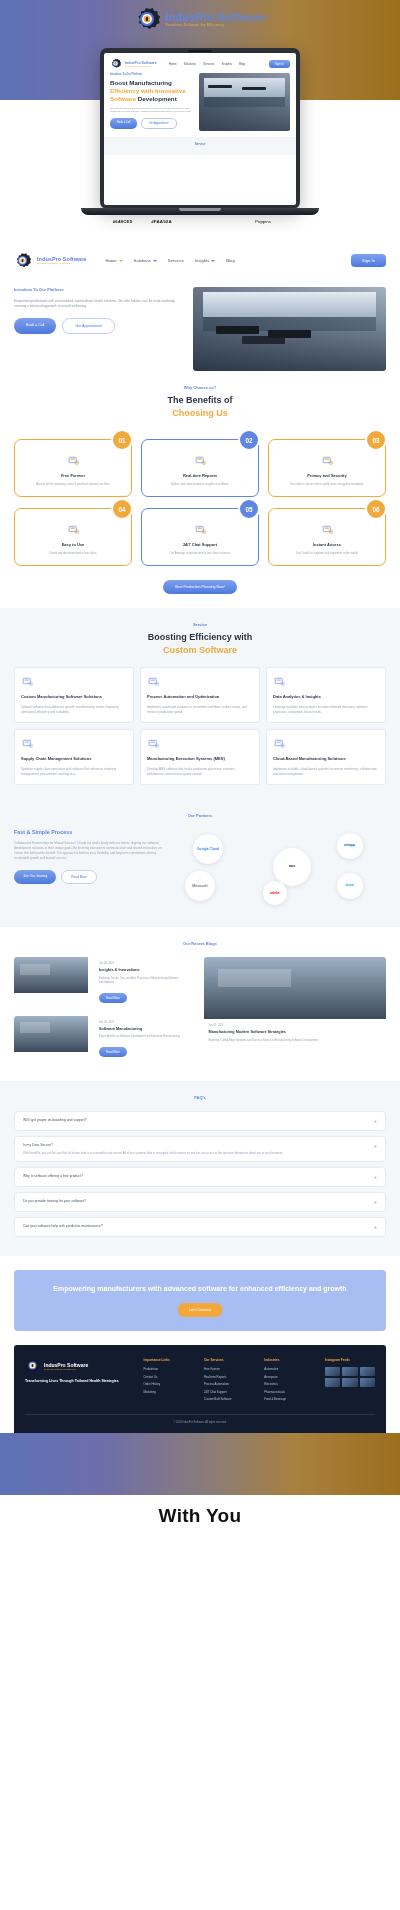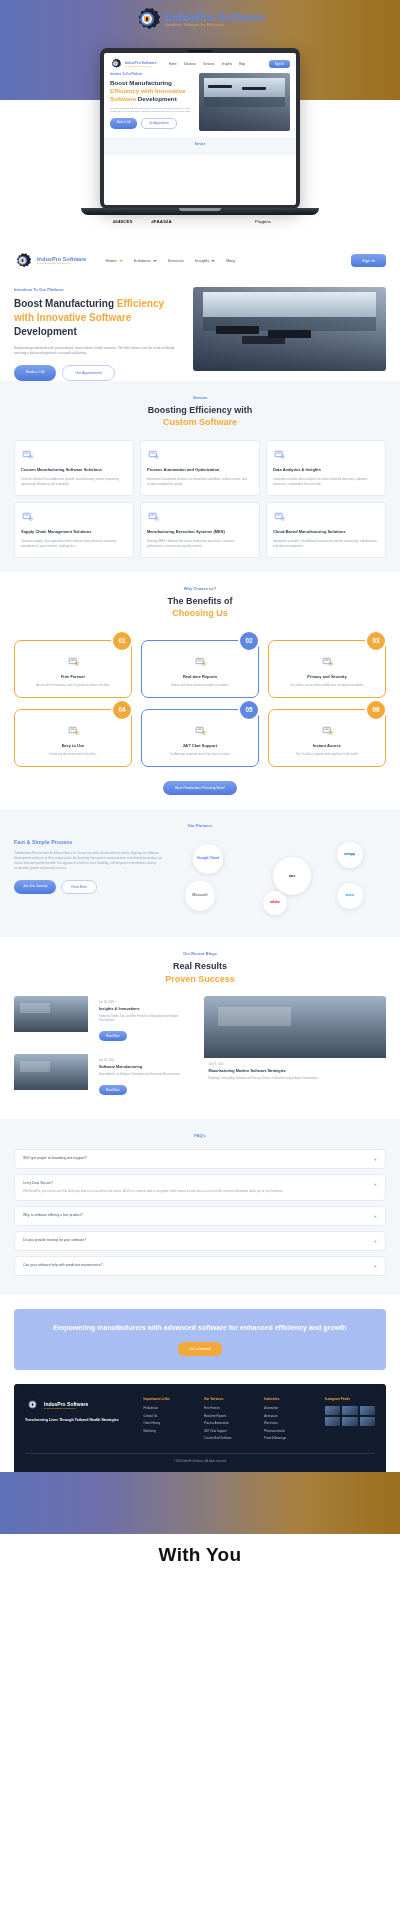--- a/index.html
+++ b/index.html
@@ -396,112 +396,27 @@
         <span class="nl">
             <span>Blog</span>
           </span>
       </span>
       <span class="nav-signin">Sign In</span>
     </div>
 
     <div class="hero">
       <div class="hero-left">
         <div class="eyebrow">Introduce To Our Platform</div>
-        <div class="h1">
-          <span>Boost Manufacturing </span><span class="or">Efficiency with Innovative Software</span><span> Development</span>
-        </div>
         <div class="hero-p">Empowering individuals with personalized, expert-driven health solutions. We offer holistic care for mind and body, ensuring a balanced approach to overall well-being.</div>
         <div class="hero-btns">
           <span class="btn-primary">Book a Call</span>
           <span class="btn-ghost">Get Appointment</span>
         </div>
       </div>
       <div class="hero-img"></div>
-    </div>
-
-    <div class="sec grey">
-      <div class="sec-eyebrow">Service</div>
-      <div class="sec-h2">
-        <span>Boosting Efficiency with</span><br>
-        <span class="or">Custom Software</span>
-      </div>
-      <div class="cards-3" id="service-cards">
-          <div class="card">
-            <div class="card-ico">
-              <svg viewBox="0 0 48 48">
-                <rect x="8" y="12" width="26" height="20" rx="2" fill="none" stroke="#5f86e0" stroke-width="2.4"></rect>
-                <rect x="13" y="17" width="16" height="4" rx="1" fill="#a8bdf2"></rect>
-                <circle cx="36" cy="32" r="7" fill="none" stroke="#a8bdf2" stroke-width="2.4"></circle>
-                <path d="M36 29v6M33 32h6" stroke="#5f86e0" stroke-width="2"></path>
-              </svg>
-            </div>
-    <div class="card-t">Custom Manufacturing Software Solutions</div>
-    <div class="card-d">Tailored software that addresses specific manufacturing needs, improving operational efficiency and scalability.</div>
-          </div>
-          <div class="card">
-            <div class="card-ico">
-              <svg viewBox="0 0 48 48">
-                <rect x="8" y="12" width="26" height="20" rx="2" fill="none" stroke="#5f86e0" stroke-width="2.4"></rect>
-                <rect x="13" y="17" width="16" height="4" rx="1" fill="#a8bdf2"></rect>
-                <circle cx="36" cy="32" r="7" fill="none" stroke="#a8bdf2" stroke-width="2.4"></circle>
-                <path d="M36 29v6M33 32h6" stroke="#5f86e0" stroke-width="2"></path>
-              </svg>
-            </div>
-    <div class="card-t">Process Automation and Optimization</div>
-    <div class="card-d">Implement automated solutions to streamline workflows, reduce errors, and increase production speed.</div>
-          </div>
-          <div class="card">
-            <div class="card-ico">
-              <svg viewBox="0 0 48 48">
-                <rect x="8" y="12" width="26" height="20" rx="2" fill="none" stroke="#5f86e0" stroke-width="2.4"></rect>
-                <rect x="13" y="17" width="16" height="4" rx="1" fill="#a8bdf2"></rect>
-                <circle cx="36" cy="32" r="7" fill="none" stroke="#a8bdf2" stroke-width="2.4"></circle>
-                <path d="M36 29v6M33 32h6" stroke="#5f86e0" stroke-width="2"></path>
-              </svg>
-            </div>
-    <div class="card-t">Data Analytics &amp; Insights</div>
-    <div class="card-d">Leverage real-time data analytics to make informed decisions, optimize processes, and predict future trends.</div>
-          </div>
-          <div class="card">
-            <div class="card-ico">
-              <svg viewBox="0 0 48 48">
-                <rect x="8" y="12" width="26" height="20" rx="2" fill="none" stroke="#5f86e0" stroke-width="2.4"></rect>
-                <rect x="13" y="17" width="16" height="4" rx="1" fill="#a8bdf2"></rect>
-                <circle cx="36" cy="32" r="7" fill="none" stroke="#a8bdf2" stroke-width="2.4"></circle>
-                <path d="M36 29v6M33 32h6" stroke="#5f86e0" stroke-width="2"></path>
-              </svg>
-            </div>
-    <div class="card-t">Supply Chain Management Solutions</div>
-    <div class="card-d">Optimize supply chain operations with software that enhances inventory management, procurement, and logistics.</div>
-          </div>
-          <div class="card">
-            <div class="card-ico">
-              <svg viewBox="0 0 48 48">
-                <rect x="8" y="12" width="26" height="20" rx="2" fill="none" stroke="#5f86e0" stroke-width="2.4"></rect>
-                <rect x="13" y="17" width="16" height="4" rx="1" fill="#a8bdf2"></rect>
-                <circle cx="36" cy="32" r="7" fill="none" stroke="#a8bdf2" stroke-width="2.4"></circle>
-                <path d="M36 29v6M33 32h6" stroke="#5f86e0" stroke-width="2"></path>
-              </svg>
-            </div>
-    <div class="card-t">Manufacturing Execution Systems (MES)</div>
-    <div class="card-d">Develop MES software that tracks production processes, monitors performance, and ensures quality control.</div>
-          </div>
-          <div class="card">
-            <div class="card-ico">
-              <svg viewBox="0 0 48 48">
-                <rect x="8" y="12" width="26" height="20" rx="2" fill="none" stroke="#5f86e0" stroke-width="2.4"></rect>
-                <rect x="13" y="17" width="16" height="4" rx="1" fill="#a8bdf2"></rect>
-                <circle cx="36" cy="32" r="7" fill="none" stroke="#a8bdf2" stroke-width="2.4"></circle>
-                <path d="M36 29v6M33 32h6" stroke="#5f86e0" stroke-width="2"></path>
-              </svg>
-            </div>
-    <div class="card-t">Cloud-Based Manufacturing Solutions</div>
-    <div class="card-d">Implement scalable, cloud-based systems for remote monitoring, collaboration, and data management.</div>
-          </div>
-        </div>
     </div>
 
     <div class="sec">
       <div class="sec-eyebrow">Why Choose us?</div>
       <div class="sec-h2">
         <span>The Benefits of</span><br>
         <span class="or">Choosing Us</span>
       </div>
       <div class="ben-grid" id="benefit-cards">
           <div class="ben">
@@ -582,20 +497,102 @@
     <div class="ben-t">Instant Access</div>
     <div class="ben-d">Use TrainZact anytime and anywhere in the world.</div>
           </div>
         </div>
       <div class="ben-cta">
           <span>Best Production Planning Now!</span>
         </div>
     </div>
 
     <div class="sec grey">
+      <div class="sec-eyebrow">Service</div>
+      <div class="sec-h2">
+        <span>Boosting Efficiency with</span><br>
+        <span class="or">Custom Software</span>
+      </div>
+      <div class="cards-3" id="service-cards">
+          <div class="card">
+            <div class="card-ico">
+              <svg viewBox="0 0 48 48">
+                <rect x="8" y="12" width="26" height="20" rx="2" fill="none" stroke="#5f86e0" stroke-width="2.4"></rect>
+                <rect x="13" y="17" width="16" height="4" rx="1" fill="#a8bdf2"></rect>
+                <circle cx="36" cy="32" r="7" fill="none" stroke="#a8bdf2" stroke-width="2.4"></circle>
+                <path d="M36 29v6M33 32h6" stroke="#5f86e0" stroke-width="2"></path>
+              </svg>
+            </div>
+    <div class="card-t">Custom Manufacturing Software Solutions</div>
+    <div class="card-d">Tailored software that addresses specific manufacturing needs, improving operational efficiency and scalability.</div>
+          </div>
+          <div class="card">
+            <div class="card-ico">
+              <svg viewBox="0 0 48 48">
+                <rect x="8" y="12" width="26" height="20" rx="2" fill="none" stroke="#5f86e0" stroke-width="2.4"></rect>
+                <rect x="13" y="17" width="16" height="4" rx="1" fill="#a8bdf2"></rect>
+                <circle cx="36" cy="32" r="7" fill="none" stroke="#a8bdf2" stroke-width="2.4"></circle>
+                <path d="M36 29v6M33 32h6" stroke="#5f86e0" stroke-width="2"></path>
+              </svg>
+            </div>
+    <div class="card-t">Process Automation and Optimization</div>
+    <div class="card-d">Implement automated solutions to streamline workflows, reduce errors, and increase production speed.</div>
+          </div>
+          <div class="card">
+            <div class="card-ico">
+              <svg viewBox="0 0 48 48">
+                <rect x="8" y="12" width="26" height="20" rx="2" fill="none" stroke="#5f86e0" stroke-width="2.4"></rect>
+                <rect x="13" y="17" width="16" height="4" rx="1" fill="#a8bdf2"></rect>
+                <circle cx="36" cy="32" r="7" fill="none" stroke="#a8bdf2" stroke-width="2.4"></circle>
+                <path d="M36 29v6M33 32h6" stroke="#5f86e0" stroke-width="2"></path>
+              </svg>
+            </div>
+    <div class="card-t">Data Analytics &amp; Insights</div>
+    <div class="card-d">Leverage real-time data analytics to make informed decisions, optimize processes, and predict future trends.</div>
+          </div>
+          <div class="card">
+            <div class="card-ico">
+              <svg viewBox="0 0 48 48">
+                <rect x="8" y="12" width="26" height="20" rx="2" fill="none" stroke="#5f86e0" stroke-width="2.4"></rect>
+                <rect x="13" y="17" width="16" height="4" rx="1" fill="#a8bdf2"></rect>
+                <circle cx="36" cy="32" r="7" fill="none" stroke="#a8bdf2" stroke-width="2.4"></circle>
+                <path d="M36 29v6M33 32h6" stroke="#5f86e0" stroke-width="2"></path>
+              </svg>
+            </div>
+    <div class="card-t">Supply Chain Management Solutions</div>
+    <div class="card-d">Optimize supply chain operations with software that enhances inventory management, procurement, and logistics.</div>
+          </div>
+          <div class="card">
+            <div class="card-ico">
+              <svg viewBox="0 0 48 48">
+                <rect x="8" y="12" width="26" height="20" rx="2" fill="none" stroke="#5f86e0" stroke-width="2.4"></rect>
+                <rect x="13" y="17" width="16" height="4" rx="1" fill="#a8bdf2"></rect>
+                <circle cx="36" cy="32" r="7" fill="none" stroke="#a8bdf2" stroke-width="2.4"></circle>
+                <path d="M36 29v6M33 32h6" stroke="#5f86e0" stroke-width="2"></path>
+              </svg>
+            </div>
+    <div class="card-t">Manufacturing Execution Systems (MES)</div>
+    <div class="card-d">Develop MES software that tracks production processes, monitors performance, and ensures quality control.</div>
+          </div>
+          <div class="card">
+            <div class="card-ico">
+              <svg viewBox="0 0 48 48">
+                <rect x="8" y="12" width="26" height="20" rx="2" fill="none" stroke="#5f86e0" stroke-width="2.4"></rect>
+                <rect x="13" y="17" width="16" height="4" rx="1" fill="#a8bdf2"></rect>
+                <circle cx="36" cy="32" r="7" fill="none" stroke="#a8bdf2" stroke-width="2.4"></circle>
+                <path d="M36 29v6M33 32h6" stroke="#5f86e0" stroke-width="2"></path>
+              </svg>
+            </div>
+    <div class="card-t">Cloud-Based Manufacturing Solutions</div>
+    <div class="card-d">Implement scalable, cloud-based systems for remote monitoring, collaboration, and data management.</div>
+          </div>
+        </div>
+    </div>
+
+    <div class="sec grey">
       <div class="sec-eyebrow">Our Partners</div>
       <div class="partners-wrap">
         <div class="partners-left">
           <div class="p-h3">Fast &amp; Simple Process</div>
           <div class="p-d">Collaborative Partnerships for Mutual Success! Create our work closely with our clients, aligning our software development solutions to their unique goals. By fostering transparent communication and shared innovation, we ensure that both parties benefit. Our approach is built on trust, flexibility, and long-term commitment, driving sustainable growth and mutual success.</div>
           <div class="p-btns">
             <span class="p-btn-a">Join Our Journey</span>
             <span class="p-btn-b">Read More</span>
           </div>
         </div>
@@ -605,24 +602,20 @@
             <div class="lg" style="left: 76%; top: 4%; width: 26px; height: 26px; color: rgb(0, 103, 197);">netapp</div>
             <div class="lg" style="left: 2%; top: 50%; width: 30px; height: 30px; color: rgb(115, 115, 115);">Microsoft</div>
             <div class="lg" style="left: 40%; top: 62%; width: 24px; height: 24px; color: rgb(237, 28, 36);">adobe</div>
             <div class="lg" style="left: 76%; top: 52%; width: 26px; height: 26px; color: rgb(27, 160, 215);">cisco</div>
           </div>
       </div>
     </div>
 
     <div class="sec">
       <div class="sec-eyebrow">Our Recent Blogs</div>
-      <div class="sec-h2">
-        <span>Real Results</span><br>
-        <span class="or">Proven Success</span>
-      </div>
       <div class="blog-grid">
         <div class="blog-left">
           <div class="blog-card">
             <div class="b-img" style="width:42%"></div>
             <div class="b-body" style="width:58%">
               <div class="b-date">Jan 09, 2024</div>
               <div class="b-t">Insights &amp; Innovations</div>
               <div class="b-d">Exploring Trends, Tips, and Best Practices in Manufacturing Software Development.</div>
               <span class="b-btn">Read More</span>
             </div>

